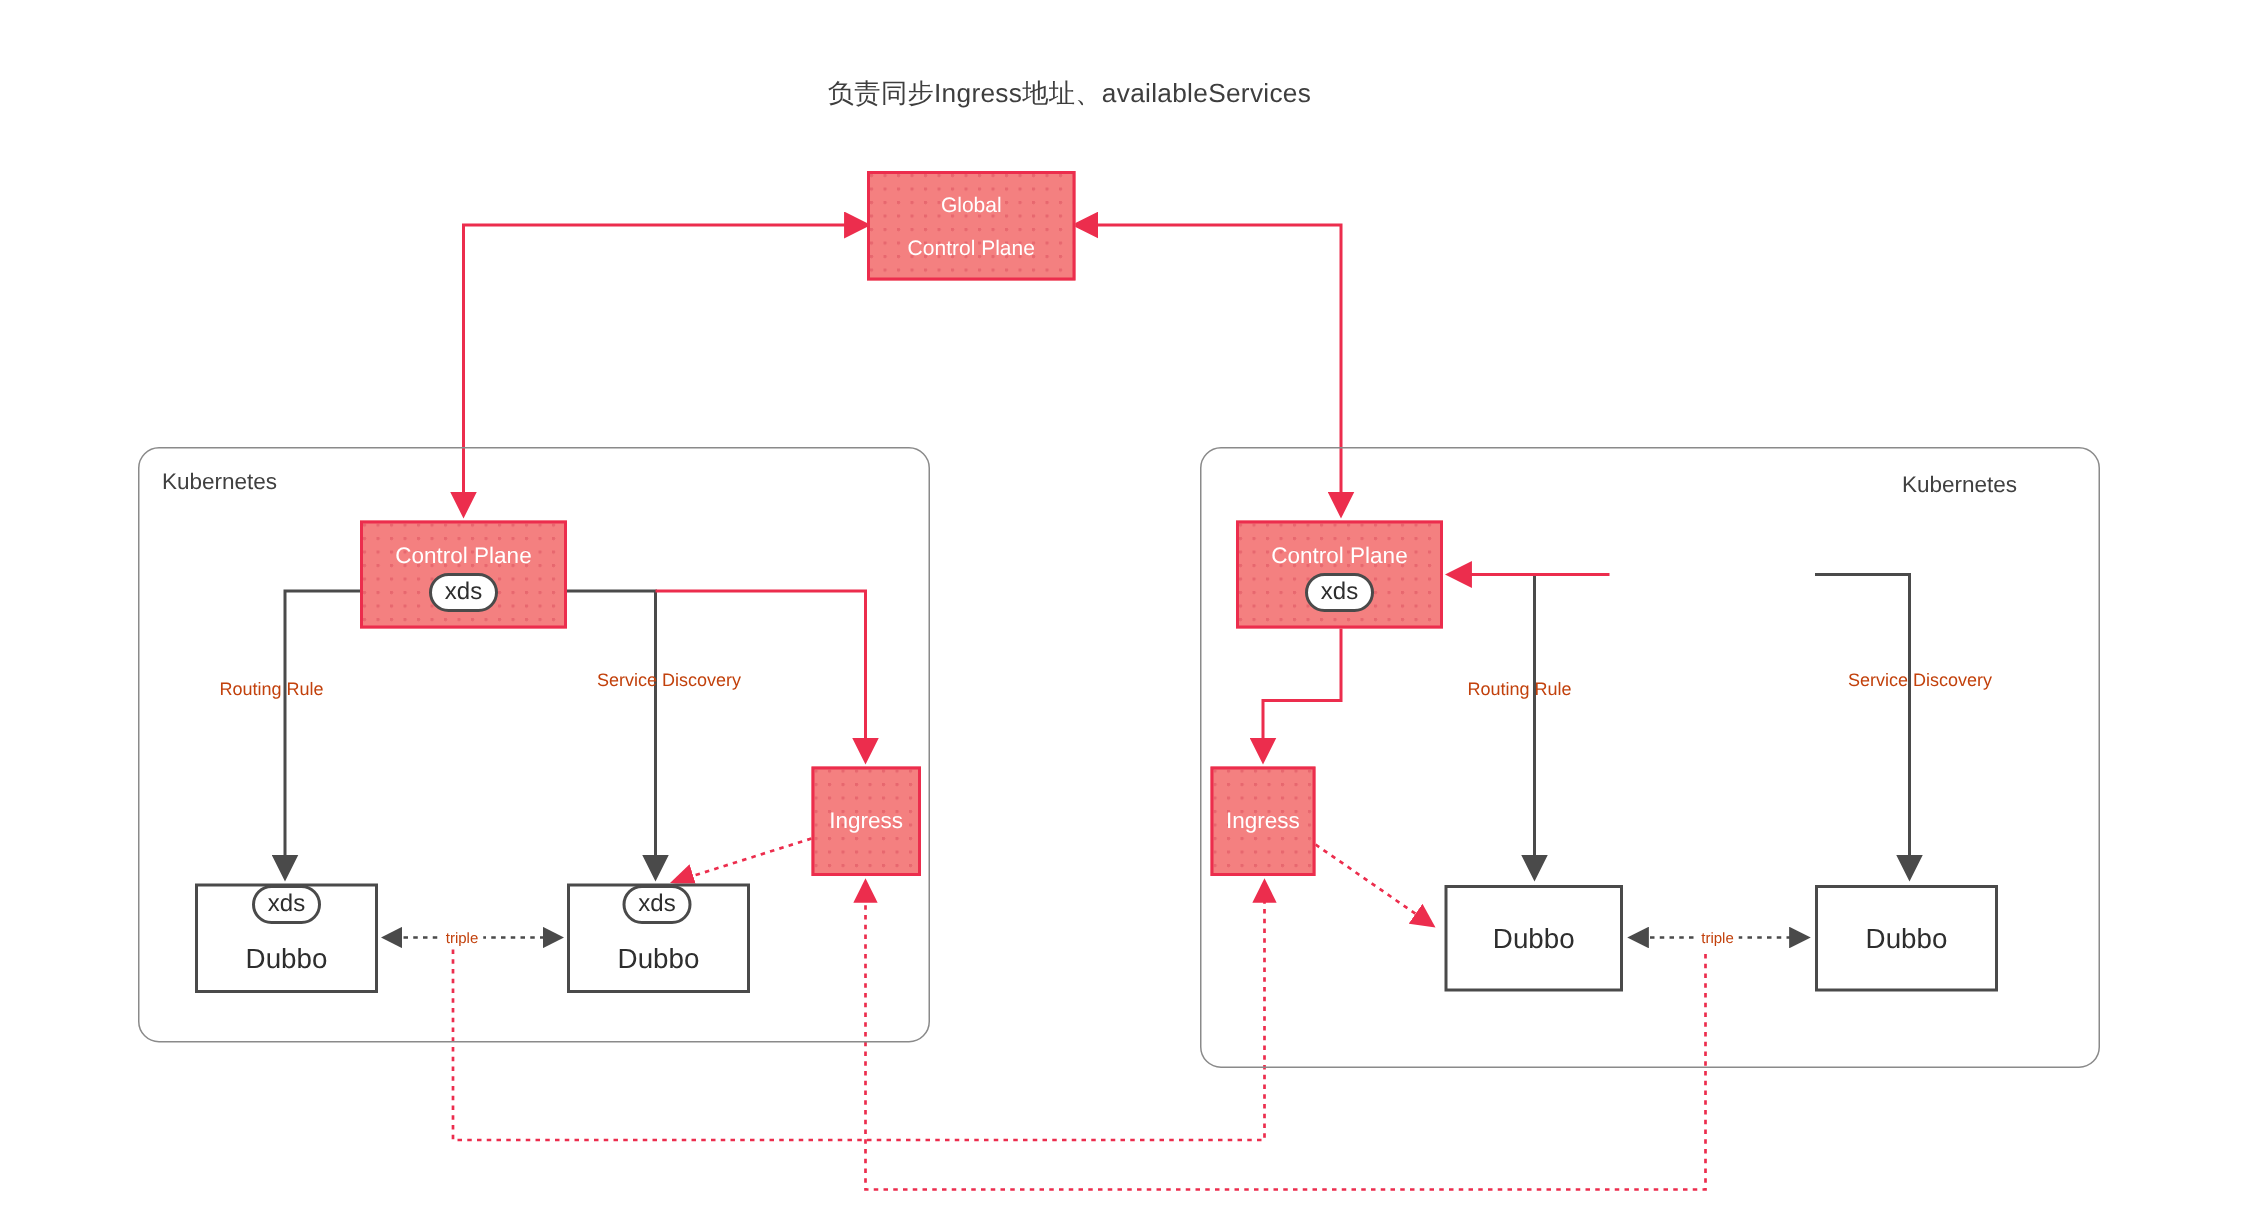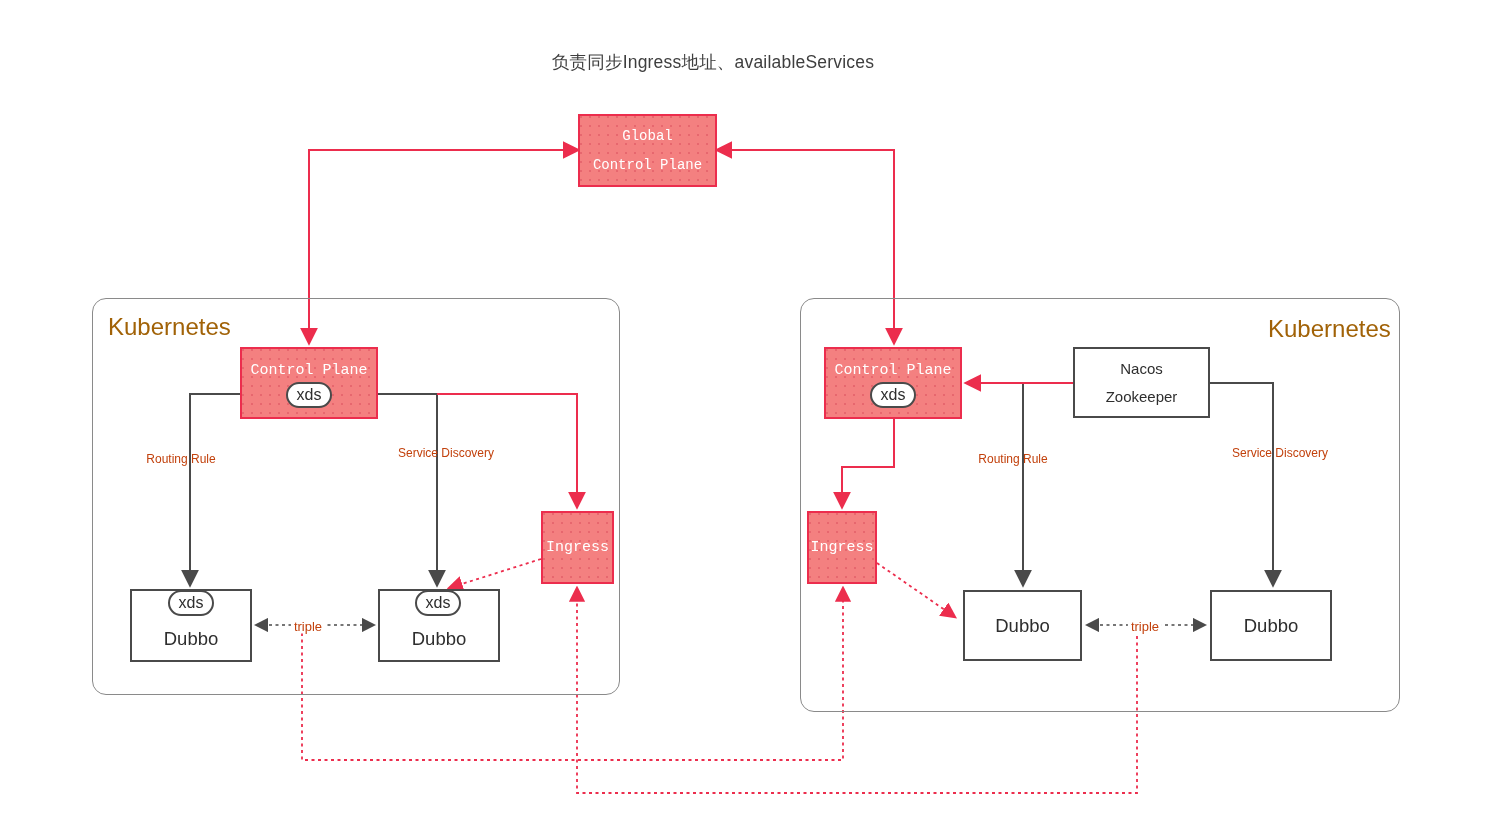--- a/index.html
+++ b/index.html
@@ -9,43 +9,43 @@
   }
   #edges { position:absolute; left:0; top:0; }
   .title {
     position:absolute; transform:translate(-50%,-50%);
     font-size:17.5px; color:#3E3E3E; white-space:nowrap; letter-spacing:0.2px;
   }
   .cluster {
     position:absolute; border:1.5px solid #8A8A8A; border-radius:14px;
     box-sizing:border-box; background:transparent;
   }
-  .cluster-label { position:absolute; font-size:24px; color:#a16207; }
+  .cluster-label { position:absolute; font-size:15px; color:#404040; }
   .box {
     position:absolute; box-sizing:border-box; display:flex;
     align-items:center; justify-content:center; text-align:center;
   }
   .pink {
     background-color:#F48080;
     background-image:radial-gradient(circle at 1px 1px, rgba(198,40,66,0.28) 1px, rgba(0,0,0,0) 1.4px);
     background-size:9px 9px;
-    border:2px solid #EC2D4D; color:#ffffff;font-family:Liberation Mono, monospace;
+    border:2px solid #EC2D4D; color:#ffffff;
   }
   .whitebox { background:#ffffff; border:2px solid #4A4A4A; color:#2E2E2E; }
   .pill {
     position:absolute; box-sizing:border-box; background:#ffffff;
     border:2px solid #4A4A4A; border-radius:14px;
     display:flex; align-items:center; justify-content:center;
     font-size:16px; color:#2E2E2E;
   }
   .edge-label {
     position:absolute; transform:translate(-50%,-50%);
     font-size:12px; color:#c2410c; white-space:nowrap;
   }
-  .triple-label { font-size:13px; background:#ffffff; padding:0 3px; }
+  .triple-label { font-size:10px; background:#ffffff; padding:0 3px; }
   .two-line { flex-direction:column; justify-content:space-evenly; }
 </style>
 </head>
 <body>
 
 <div id="canvas">
 
   <svg id="edges" width="1500" height="817" viewBox="0 0 1500 817">
     <defs>
       <marker id="ar" viewBox="0 0 10 10" refX="8.5" refY="5" markerWidth="9" markerHeight="9" orient="auto-start-reverse">
@@ -119,24 +119,20 @@
   <div class="cluster" style="left:800px; top:298px; width:600px; height:414px;"></div>
   <div class="cluster-label" style="left:1268px; top:315px;">Kubernetes</div>
 
   <div class="box pink" style="left:824px; top:347px; width:138px; height:72px; font-size:15px; align-items:flex-start; padding-top:13px;">
     <span>Control Plane</span>
   </div>
   <div class="pill" style="left:870px; top:382px; width:46px; height:26px;">
     <span>xds</span>
   </div>
 
-  <div class="box whitebox two-line" style="left:1073px; top:347px; width:137px; height:71px; font-size:15px;">
-    <span>Nacos</span>
-    <span>Zookeeper</span>
-  </div>
 
   <div class="box pink" style="left:807px; top:511px; width:70px; height:73px; font-size:15px;">
     <span>Ingress</span>
   </div>
 
   <div class="box whitebox" style="left:963px; top:590px; width:119px; height:71px; font-size:18.5px;">
     <span>Dubbo</span>
   </div>
 
   <div class="box whitebox" style="left:1210px; top:590px; width:122px; height:71px; font-size:18.5px;">

